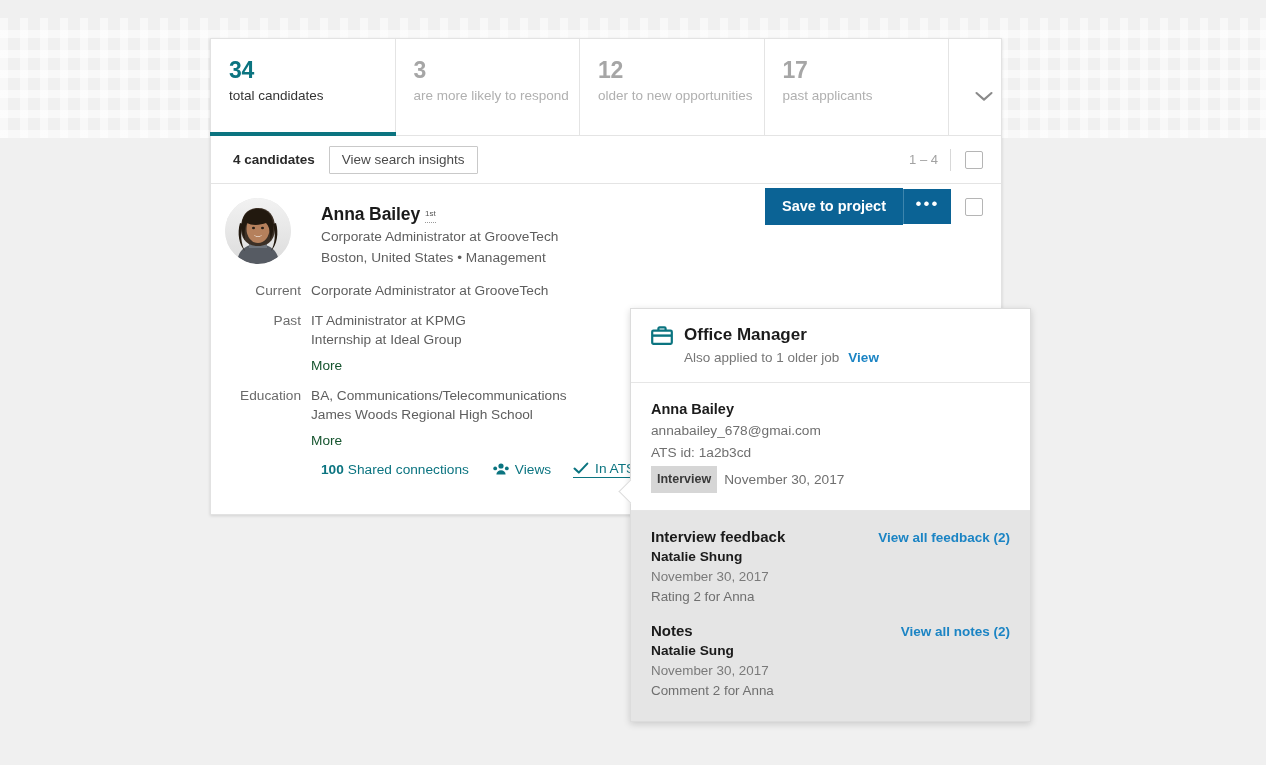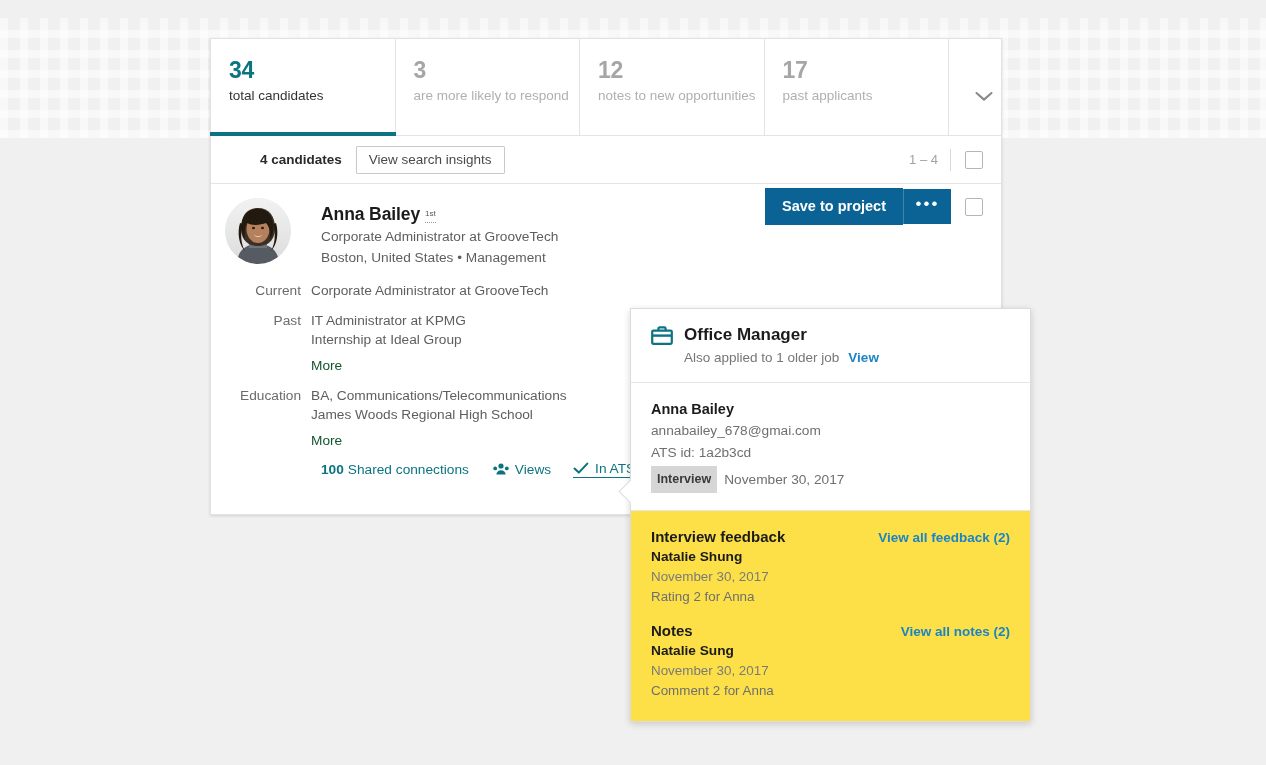--- a/index.html
+++ b/index.html
@@ -83,21 +83,20 @@
     display: flex;
     align-items: center;
     height: 48px;
     padding: 0 18px 0 22px;
     border-bottom: 1px solid #e4e4e4;
   }
   #count-label {
     font-size: 13.5px;
     font-weight: bold;
     color: #2a2a2a;
-    margin-left: 27px;
   }
   #insights-button {
     margin-left: 14px;
     padding: 5px 12px 6px;
     font-size: 13.5px;
     color: #4a4a4a;
     background: #fff;
     border: 1px solid #c9c9c9;
     border-radius: 1px;
     cursor: pointer;
@@ -310,21 +309,21 @@
     background: #d6d6d6;
     color: #3a3a3a;
     font-size: 12.5px;
     font-weight: bold;
     padding: 2px 6px 3px;
     margin-right: 7px;
   }
   #stage-date { font-size: 13.7px; color: #6f6f6f; }
 
   #popup-activity {
-    background: #fde047;
+    background: #e5e5e5;
     padding: 17px 20px 20px;
   }
   .activity-head {
     display: flex;
     align-items: baseline;
     justify-content: space-between;
   }
   .activity-title {
     font-size: 15px;
     font-weight: bold;
@@ -363,21 +362,21 @@
       <div class="lbl">total candidates</div>
     </div>
 
     <div class="facet">
       <div class="num">3</div>
       <div class="lbl">are more likely to respond</div>
     </div>
 
     <div class="facet">
       <div class="num">12</div>
-      <div class="lbl">notes to new opportunities</div>
+      <div class="lbl">older to new opportunities</div>
     </div>
 
     <div class="facet">
       <div class="num">17</div>
       <div class="lbl">past applicants</div>
     </div>
 
     <div class="facet" id="facet-expand">
       <svg width="18" height="11" viewBox="0 0 18 11">
         <path d="M1.5 2 L9 8.6 L16.5 2" fill="none" stroke="#8a8a8a" stroke-width="2.1" stroke-linecap="round" stroke-linejoin="round"></path>

